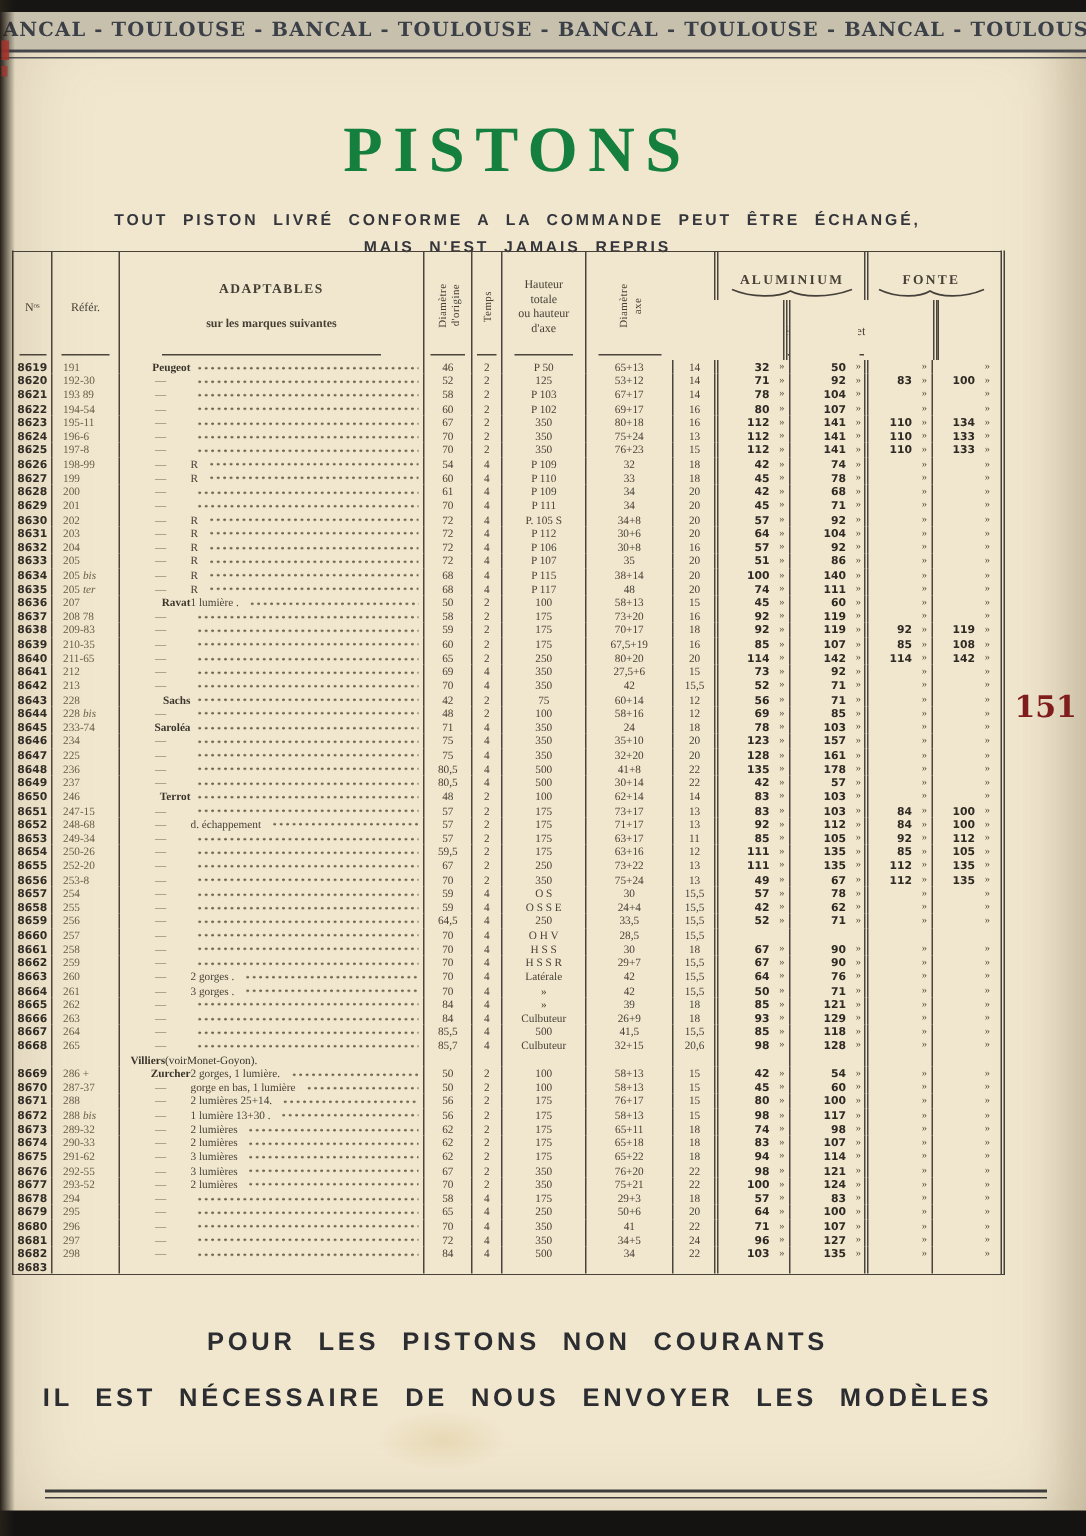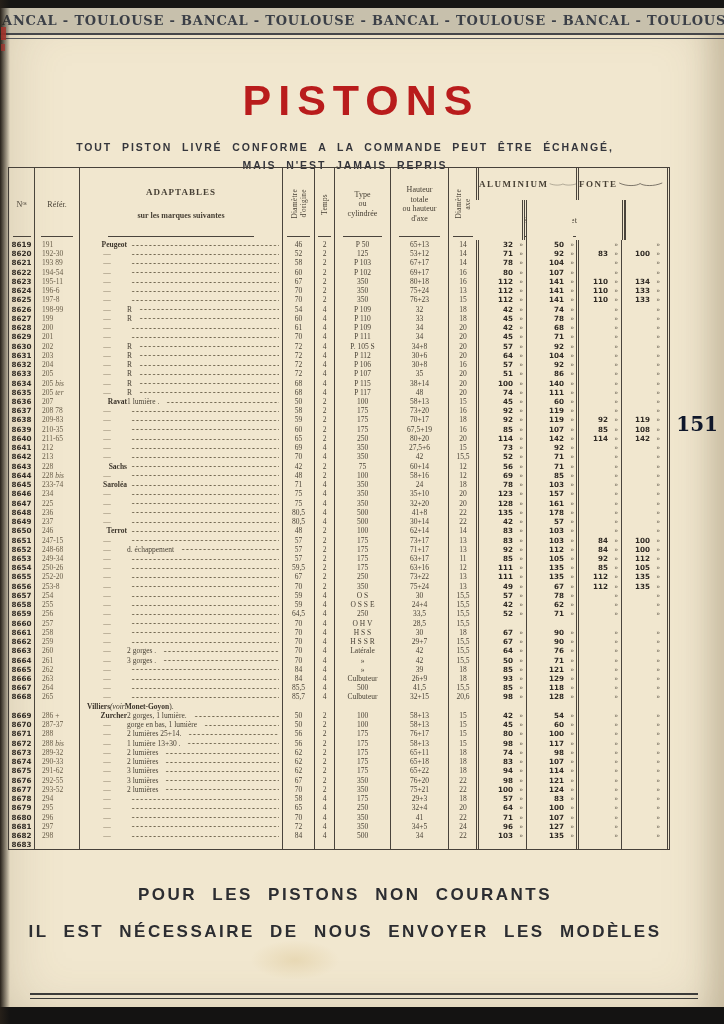--- a/index.html
+++ b/index.html
@@ -22,22 +22,22 @@
     background:radial-gradient(ellipse,rgba(190,150,60,.18),rgba(190,150,60,0) 70%);}
 
   
   .banner{position:absolute;left:0;top:8px;width:724px;height:25px;line-height:25px;
     background:#c7c0ac;overflow:hidden;white-space:nowrap;
     font-family:"DejaVu Serif",serif;font-weight:bold;font-size:13px;letter-spacing:.8px;
     color:#3b3f47;padding-left:2px;}
   .rule-top{position:absolute;left:0;top:33px;width:724px;height:3px;
     border-top:2px solid #45464a;border-bottom:1px solid #55565a;}
   .title{position:absolute;top:76px;width:690px;text-align:center;
-    font-family:Liberation Sans, sans-serif;font-weight:bold;font-size:43px;
-    letter-spacing:7px;color:#b91c1c;padding-left:16px;}
+    font-family:Liberation Serif, serif;font-weight:bold;font-size:43px;
+    letter-spacing:7px;color:#15803d;}
   .subtitle1{position:absolute;top:141px;width:690px;text-align:center;
     font-family:"Liberation Sans",sans-serif;font-weight:bold;font-size:10.5px;
     letter-spacing:1.9px;word-spacing:5px;color:#35363c;}
   .subtitle2{position:absolute;top:159px;width:690px;text-align:center;
     font-family:"Liberation Sans",sans-serif;font-weight:bold;font-size:10.5px;
     letter-spacing:1.9px;word-spacing:5px;color:#35363c;}
 
   
   .tbl{position:absolute;left:8px;top:167px;width:658px;
     border:1.5px solid #47413a;border-right:3px double #47413a;color:#463f34;}
@@ -52,21 +52,21 @@
     grid-row:1 / span 2;font-size:8px;position:relative;}
   .thead{grid-template-rows:32px 40px;}
   .hc .seg, .hsub .seg{position:absolute;bottom:3px;left:14%;right:14%;border-top:1px solid #4a443c;}
   .h-no{font-size:8.5px;font-family:Liberation Serif, serif;}
   .h-adapt{flex-direction:column;line-height:11px;}
   .h-adapt .l1{font-weight:bold;font-size:9px;letter-spacing:1px;}
   .h-adapt .l2{font-weight:bold;font-size:8px;margin-top:12px;}
   .rot{writing-mode:vertical-rl;transform:rotate(180deg);white-space:pre-line;
     font-size:7.3px;line-height:9px;letter-spacing:.3px;}
   .pre{white-space:pre-line;line-height:9.5px;}
-  .hgroup{grid-row:1;display:flex;flex-direction:row;align-items:center;justify-content:flex-end;
+  .hgroup{grid-row:1;display:flex;flex-direction:column;align-items:center;justify-content:flex-end;
     font-weight:bold;font-size:9px;letter-spacing:1.5px;padding-bottom:1px;position:relative;border-right:none;}
   .hgroup svg{display:block;margin-top:1px;}
   .hsub{grid-row:2;display:flex;align-items:center;justify-content:flex-end;
     font-size:8.5px;position:relative;margin-left:45px;}
   .g-alu{grid-column:9 / span 2;}
   .g-fon{grid-column:11 / span 2;}
 
   
   .tbody{}
   .trow{display:grid;grid-template-columns:26px 45px 203px 32px 20px 56px 58px 28px 50px 50px 45px 41px;
@@ -83,22 +83,22 @@
   .leader{flex:1;height:5px;align-self:center;margin:1px 3px 0 4px;
     background-image:radial-gradient(circle,#6f644e .8px,rgba(0,0,0,0) 1px);
     background-size:4.3px 5px;background-repeat:repeat-x;background-position:0 50%;}
   .c-mid{justify-content:center;text-align:center;color:#4a4337;}
   .c-price{padding:0 3px;}
   .c-price .val{flex:1;text-align:right;font-family:"DejaVu Sans",sans-serif;
     font-weight:bold;font-size:7.2px;color:#2f2a24;}
   .c-price .guil{width:10px;text-align:right;color:#544d40;font-size:7px;}
   .sec{color:#3c352b;}
 
-  .page-num{position:absolute;right:6px;top:412px;font-family:"DejaVu Serif",serif;
-    font-weight:bold;font-size:20px;color:#0f172a;}
+  .page-num{position:absolute;right:6px;top:459px;font-family:"DejaVu Serif",serif;
+    font-weight:bold;font-size:20px;color:#7f1d1d;}
 
   .footer{position:absolute;left:0;top:885px;width:690px;text-align:center;
     font-family:"Liberation Sans",sans-serif;font-weight:bold;color:#2c2d31;}
   .footer .fl{font-size:17px;letter-spacing:2.5px;word-spacing:8px;margin-bottom:17px;}
   .rule-bottom{position:absolute;left:30px;top:993px;width:668px;height:3px;
     border-top:2px solid #3c3c3a;border-bottom:1px solid #3c3c3a;}
 </style>
 </head>
 <body>
 
@@ -128,26 +128,20 @@
       <div class="cell hc">
           <span class="rot">Diamètre
 d'origine</span>
           <span class="seg"></span>
         </div>
       <div class="cell hc">
           <span class="rot">Temps</span>
           <span class="seg"></span>
         </div>
       <div class="cell hc">
-          <span class="pre">Type
-ou
-cylindrée</span>
-          <span class="seg"></span>
-        </div>
-      <div class="cell hc">
           <span class="pre">Hauteur
 totale
 ou  hauteur
 d'axe</span>
           <span class="seg"></span>
         </div>
       <div class="cell hc b0">
           <span class="rot">Diamètre
 axe</span>
           <span class="seg"></span>
@@ -1631,22 +1625,22 @@
           <div class="cell c-price b0">
             <div class="val"></div>
             <div class="guil">»</div>
           </div>
         </div>
         <div class="trow">
           <div class="cell c-no"></div>
           <div class="cell c-ref"></div>
           <div class="cell c-adapt sec">
             <div class="" style="font-weight: bold; display: inline;">Villiers </div>
-            <div class="" style="font-style: italic; display: inline;">(voir </div>
-            <div class="" style="font-weight: bold; display: inline;">Monet-Goyon</div>
+            <div class="" style="display: inline;">(voir </div>
+            <div class="" style="font-weight: normal; display: inline;">Monet-Goyon</div>
             <div class="" style="display: inline;">).</div>
           </div>
           <div class="cell c-mid"></div>
           <div class="cell c-mid"></div>
           <div class="cell c-mid"></div>
           <div class="cell c-mid"></div>
           <div class="cell c-mid b0"></div>
           <div class="cell c-price dbl"></div>
           <div class="cell c-price b0"></div>
           <div class="cell c-price dbl"></div>
@@ -1954,21 +1948,21 @@
         <div class="trow">
           <div class="cell c-no">8679</div>
           <div class="cell c-ref">295</div>
           <div class="cell c-adapt">
             <div class="dash">—</div>
             <div class="leader"></div>
           </div>
           <div class="cell c-mid">65</div>
           <div class="cell c-mid">4</div>
           <div class="cell c-mid">250</div>
-          <div class="cell c-mid">32+4</div>
+          <div class="cell c-mid">50+6</div>
           <div class="cell c-mid b0">20</div>
           <div class="cell c-price dbl">
             <div class="val">64</div>
             <div class="guil">»</div>
           </div>
           <div class="cell c-price b0">
             <div class="val">100</div>
             <div class="guil">»</div>
           </div>
           <div class="cell c-price dbl">

